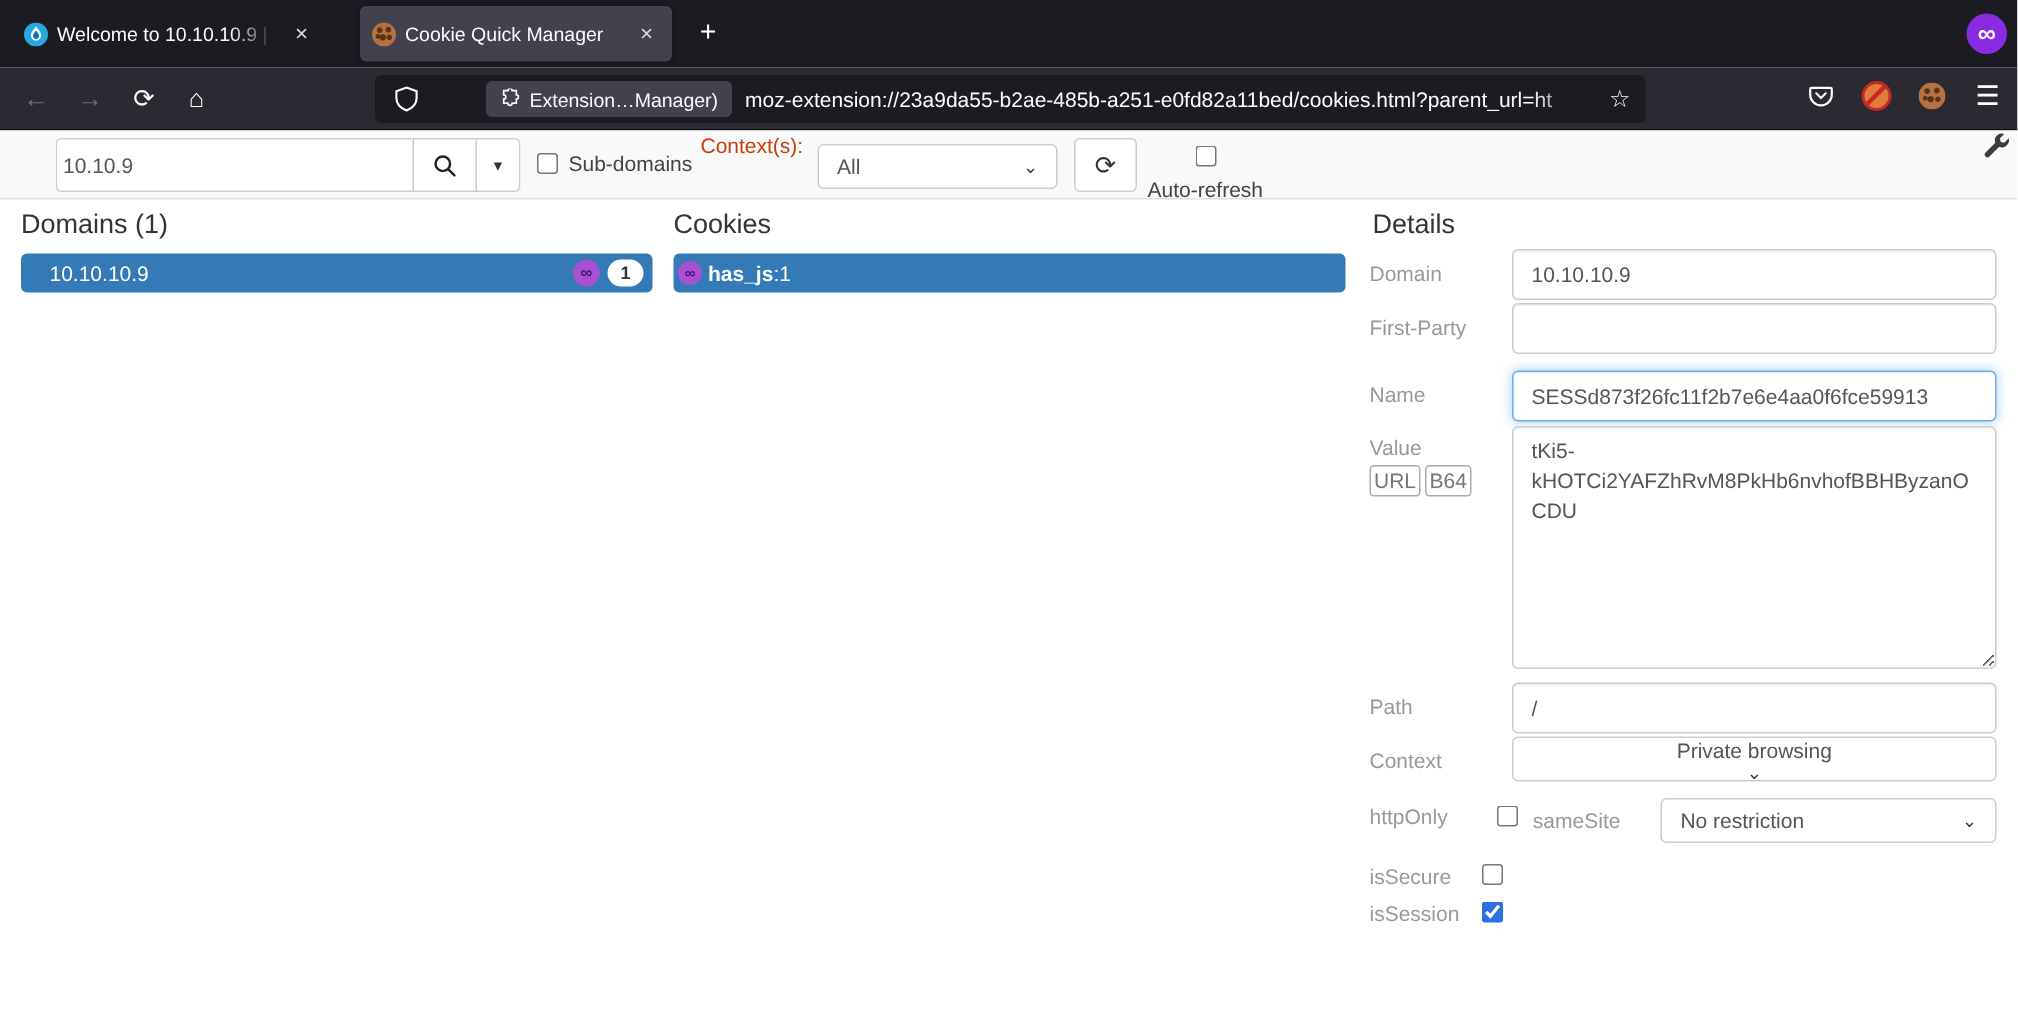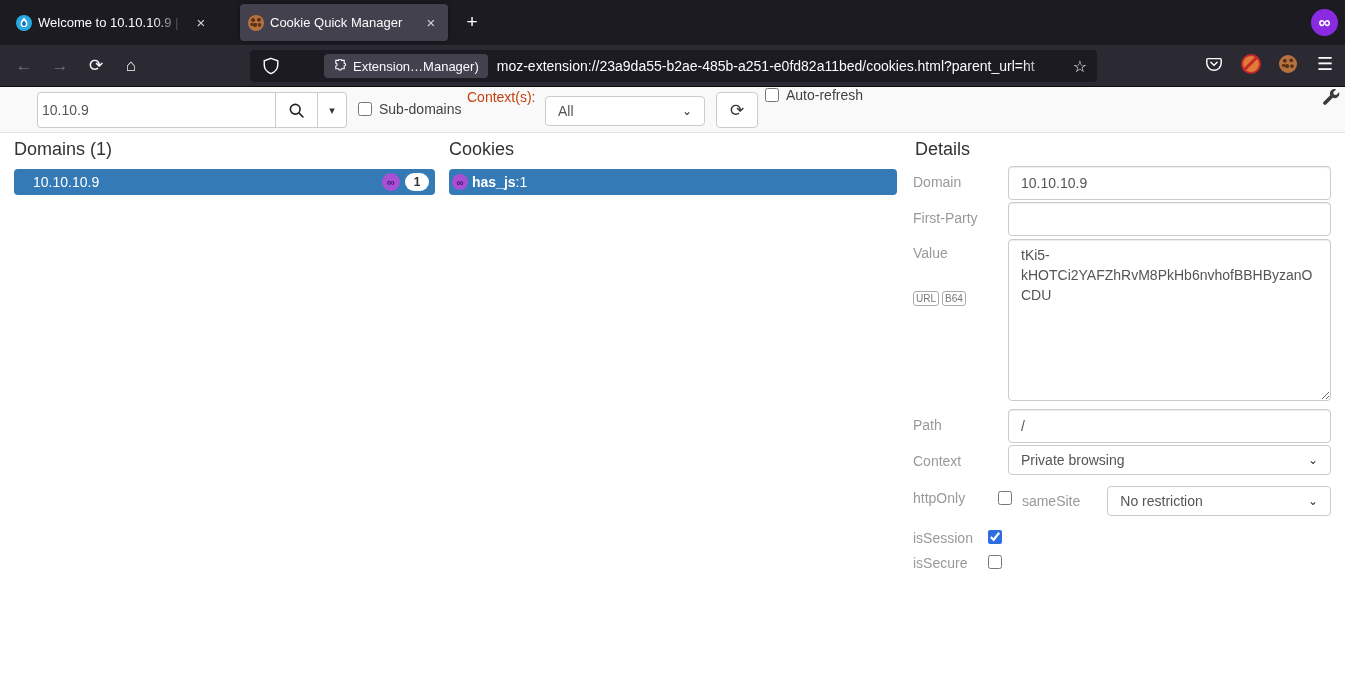--- a/index.html
+++ b/index.html
@@ -72,21 +72,21 @@
   .chk-row { display:flex; align-items:center; gap:7px; font-size:14px; color:#434343; }
   .chk-row input { width:14px; height:14px; accent-color:#2b6fe3; }
   .pos-subdomains { position:absolute; left:358px; top:14px; }
   .lbl-contexts { position:absolute; left:467px; top:2px; font-size:14px; color:#c2410c; }
   .fselect { border:1px solid #ccc; border-radius:4px; background:#fff; color:#555; font-size:14px;
              display:flex; align-items:center; padding:0 12px; justify-content:space-between; }
   .pos-context-select { position:absolute; left:545px; top:9px; width:160px; height:30px; }
   .refresh-btn { position:absolute; left:716px; top:5px; width:42px; height:36px; background:#fff;
              border:1px solid #ccc; border-radius:4px; color:#333; font-size:17px;
              display:flex; align-items:center; justify-content:center; }
-  .pos-autorefresh { position:absolute; left:765px; top:0; }
+  .pos-autorefresh { position:absolute; left:765px; top:10px;flex-direction:column; }
   .wrench { position:absolute; right:5px; top:0px; }
 
   
   .cols { position:relative; }
   .col-h { font-size:18px; color:#333; }
   .col-domains { position:absolute; left:14px; top:6px; width:421px; }
   .col-cookies { position:absolute; left:449px; top:6px; width:448px; }
   .col-details { position:absolute; left:913px; top:6px; width:418px; }
   .sel-row { margin-top:9px; height:26px; background:#337ab7; border-radius:4px; color:#fff;
              font-size:14px; display:flex; align-items:center; }
@@ -110,21 +110,21 @@
             font-size:14px; color:#555; background:#fff; outline:none;
             font-family:"Liberation Sans",sans-serif;
             box-shadow:inset 0 1px 1px rgba(0,0,0,.075); }
   .tinput.focused { border-color:#66afe9;
             box-shadow:inset 0 1px 1px rgba(0,0,0,.075), 0 0 8px rgba(102,175,233,.6); }
   .tarea { width:100%; height:162px; border:1px solid #ccc; border-radius:4px; padding:6px 12px;
             font-size:14px; color:#555; background:#fff; outline:none; resize:both;
             font-family:"Liberation Sans",sans-serif; line-height:1.42;
             box-shadow:inset 0 1px 1px rgba(0,0,0,.075); }
   .badges { display:flex; gap:3px; margin-top:2px; }
-  .mini-badge { font-size:10px; color:#777; border:1px solid #aaa; border-radius:3px; padding:0 2px;margin-top:26px; }
+  .mini-badge { font-size:14px; color:#777; border:1px solid #aaa; border-radius:3px; padding:0 2px; }
   .chev { font-size:12px; color:#333; }
   .cbox { width:14px; height:14px; accent-color:#2b6fe3; margin-top:10px; }
   .samesite-lbl { margin-left:auto; color:#999; font-size:14px; padding-top:12px; }
   .ss-select { width:225px; height:30px; margin-left:17px; margin-top:5px; }
   .mt2{margin-top:2px;} .mt3{margin-top:3px;} .mt4{margin-top:4px;} .mt6{margin-top:6px;}
   .mt11{margin-top:11px;}
   .chkrow-d { display:flex; align-items:flex-start; height:40px;gap:10px; }
   .chkrow-s { display:flex; align-items:flex-start; height:25px; }
   .chkrow-s .flabel, .chkrow-d .flabel { padding-top:8px; }
 </style>
@@ -257,63 +257,67 @@
         <div class="frow">
           <span class="flabel">Domain</span>
           <span class="fctrl"><input class="tinput" type="text" value="10.10.10.9" style=""></span>
         </div>
 
         <div class="frow mt2">
           <span class="flabel">First-Party</span>
           <span class="fctrl"><input class="tinput" type="text" value="" style=""></span>
         </div>
 
+        <div class="frow mt11">
+          <span class="flabel">Name</span>
+          <span class="fctrl"><input class="tinput focused" type="text" value="SESSd873f26fc11f2b7e6e4aa0f6fce59913" style=""></span>
+        </div>
 
         <div class="frow mt3">
           <span class="flabel" style="padding-top:5px;">
             <span>Value</span>
             <span class="badges">
               <span class="mini-badge">URL</span>
               <span class="mini-badge">B64</span>
             </span>
           </span>
           <span class="fctrl"><textarea class="tarea" style="">tKi5-kHOTCi2YAFZhRvM8PkHb6nvhofBBHByzanOCDU</textarea></span>
         </div>
 
         <div class="frow mt4">
           <span class="flabel">Path</span>
           <span class="fctrl"><input class="tinput" type="text" value="/" style=""></span>
         </div>
 
         <div class="frow mt2">
           <span class="flabel">Context</span>
           <span class="fctrl">
-            <div class="fselect" style="height:30px;">
+            <div class="fselect" style="height:30px;flex-direction:column;">
               <span>Private browsing</span>
               <span class="chev">⌄</span>
             </div>
           </span>
         </div>
 
         <div class="chkrow-d mt6">
           <span class="flabel">httpOnly</span>
           <input type="checkbox" class="cbox" style="">
           <span class="samesite-lbl">sameSite</span>
           <div class="fselect ss-select">
             <span>No restriction</span>
             <span class="chev">⌄</span>
           </div>
         </div>
 
         <div class="chkrow-s">
+          <span class="flabel">isSecure</span>
+          <input type="checkbox" class="cbox" style="margin-top: 9px;">
+        </div>
+
+        <div class="chkrow-s">
           <span class="flabel">isSession</span>
           <input type="checkbox" class="cbox" style="margin-top: 9px;" checked="">
         </div>
 
-        <div class="chkrow-s">
-          <span class="flabel">isSecure</span>
-          <input type="checkbox" class="cbox" style="margin-top: 9px;">
-        </div>
-
       </div>
     </div>
   </div>
 </div>
 
 </body></html>

